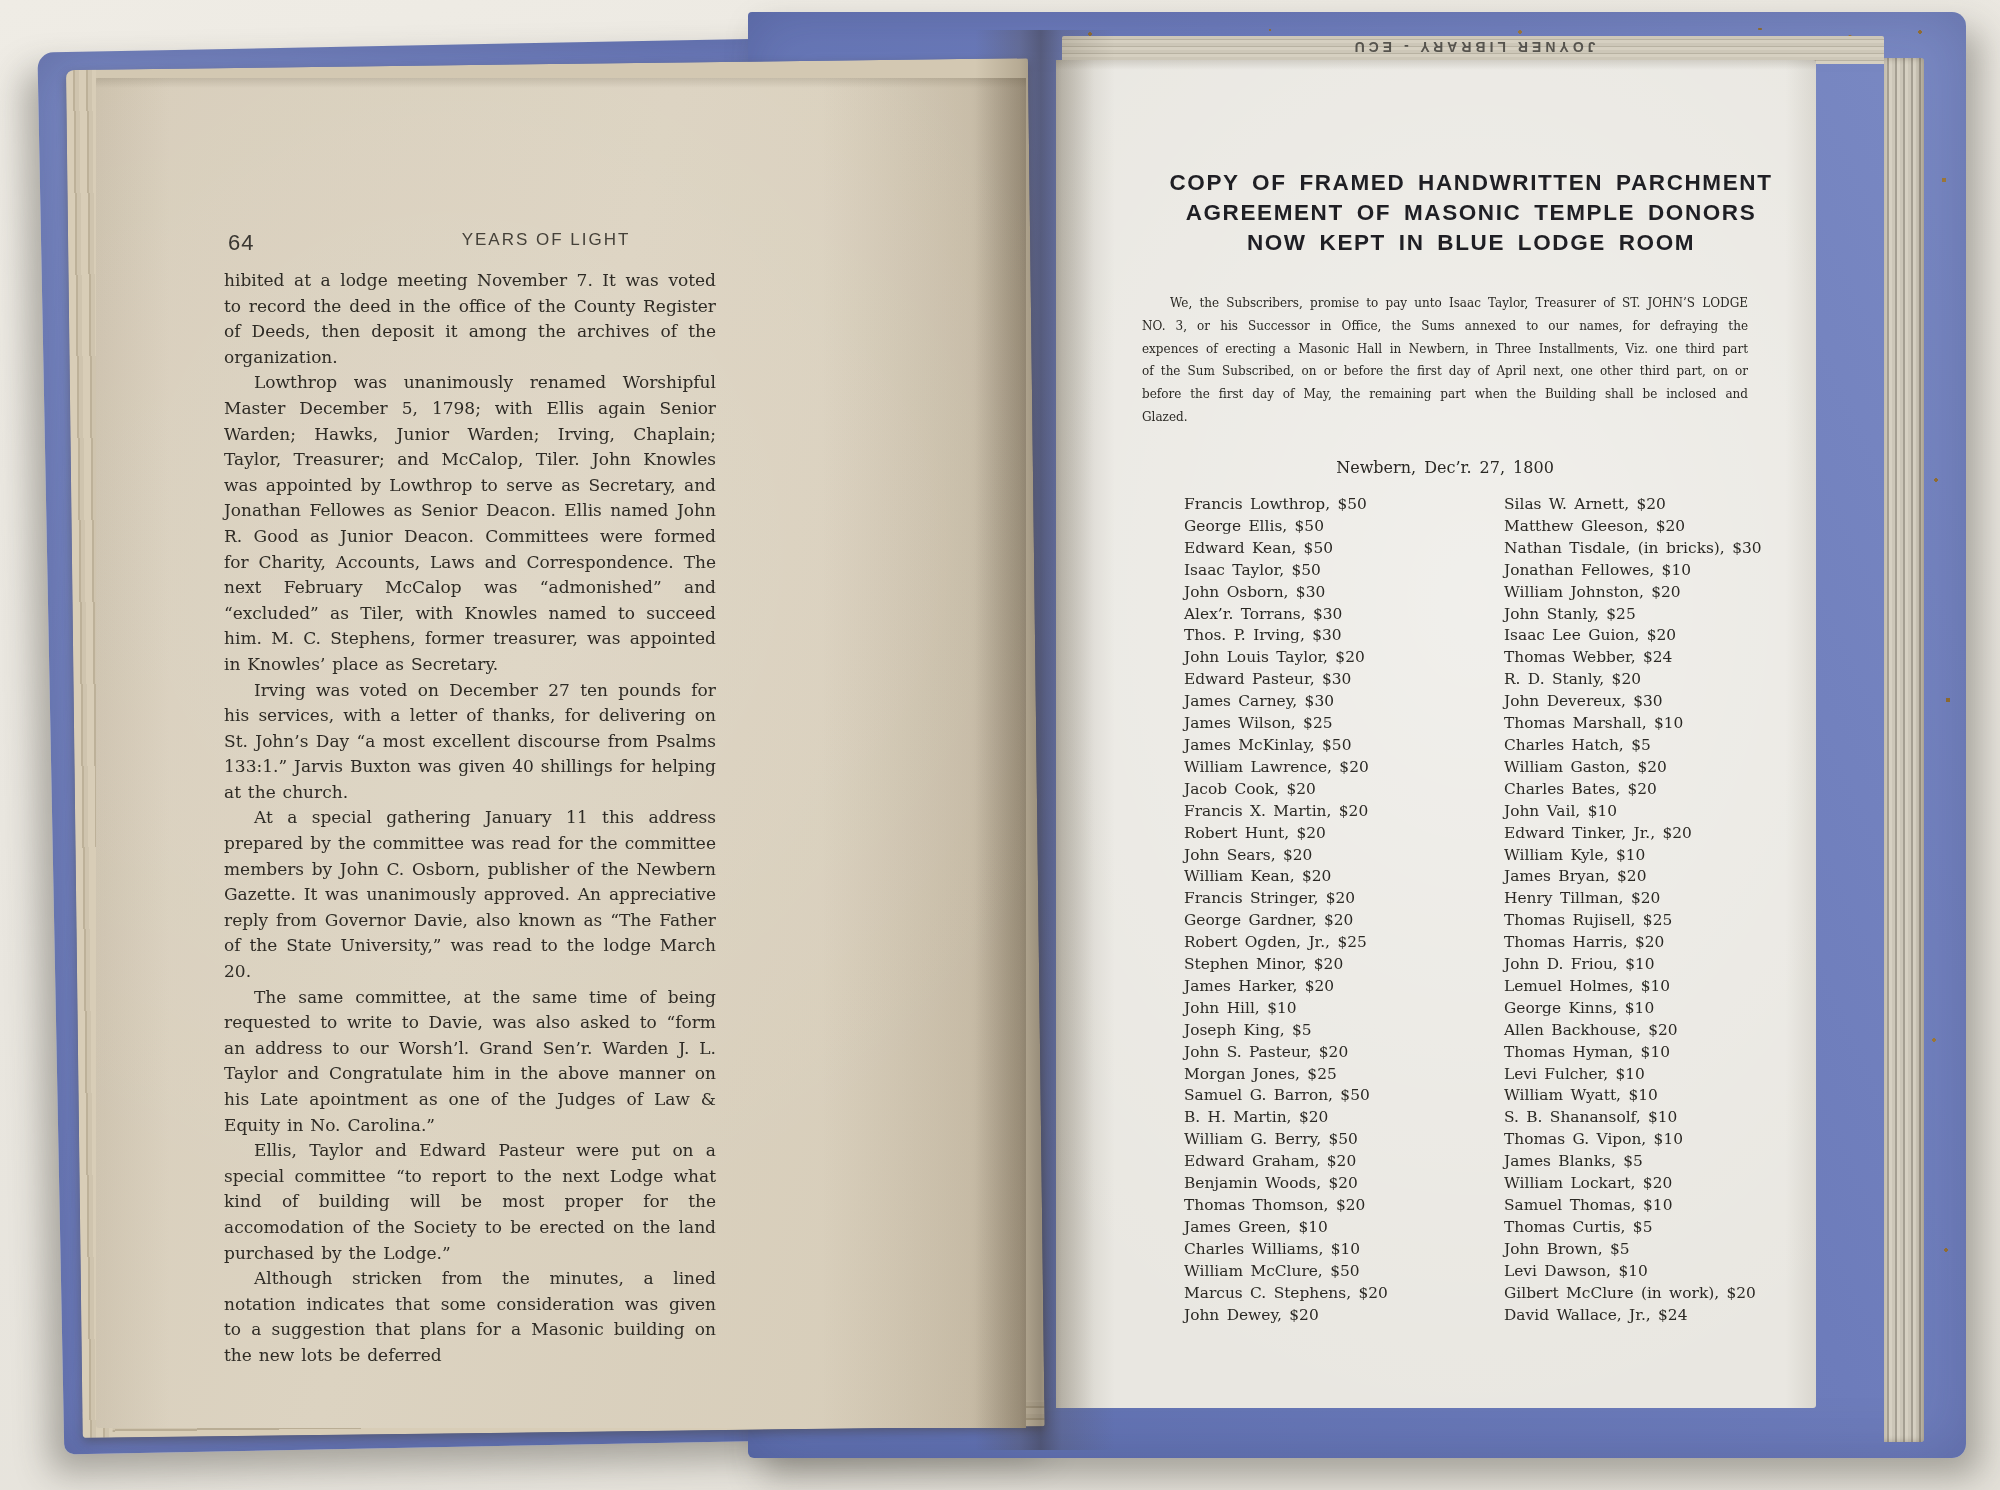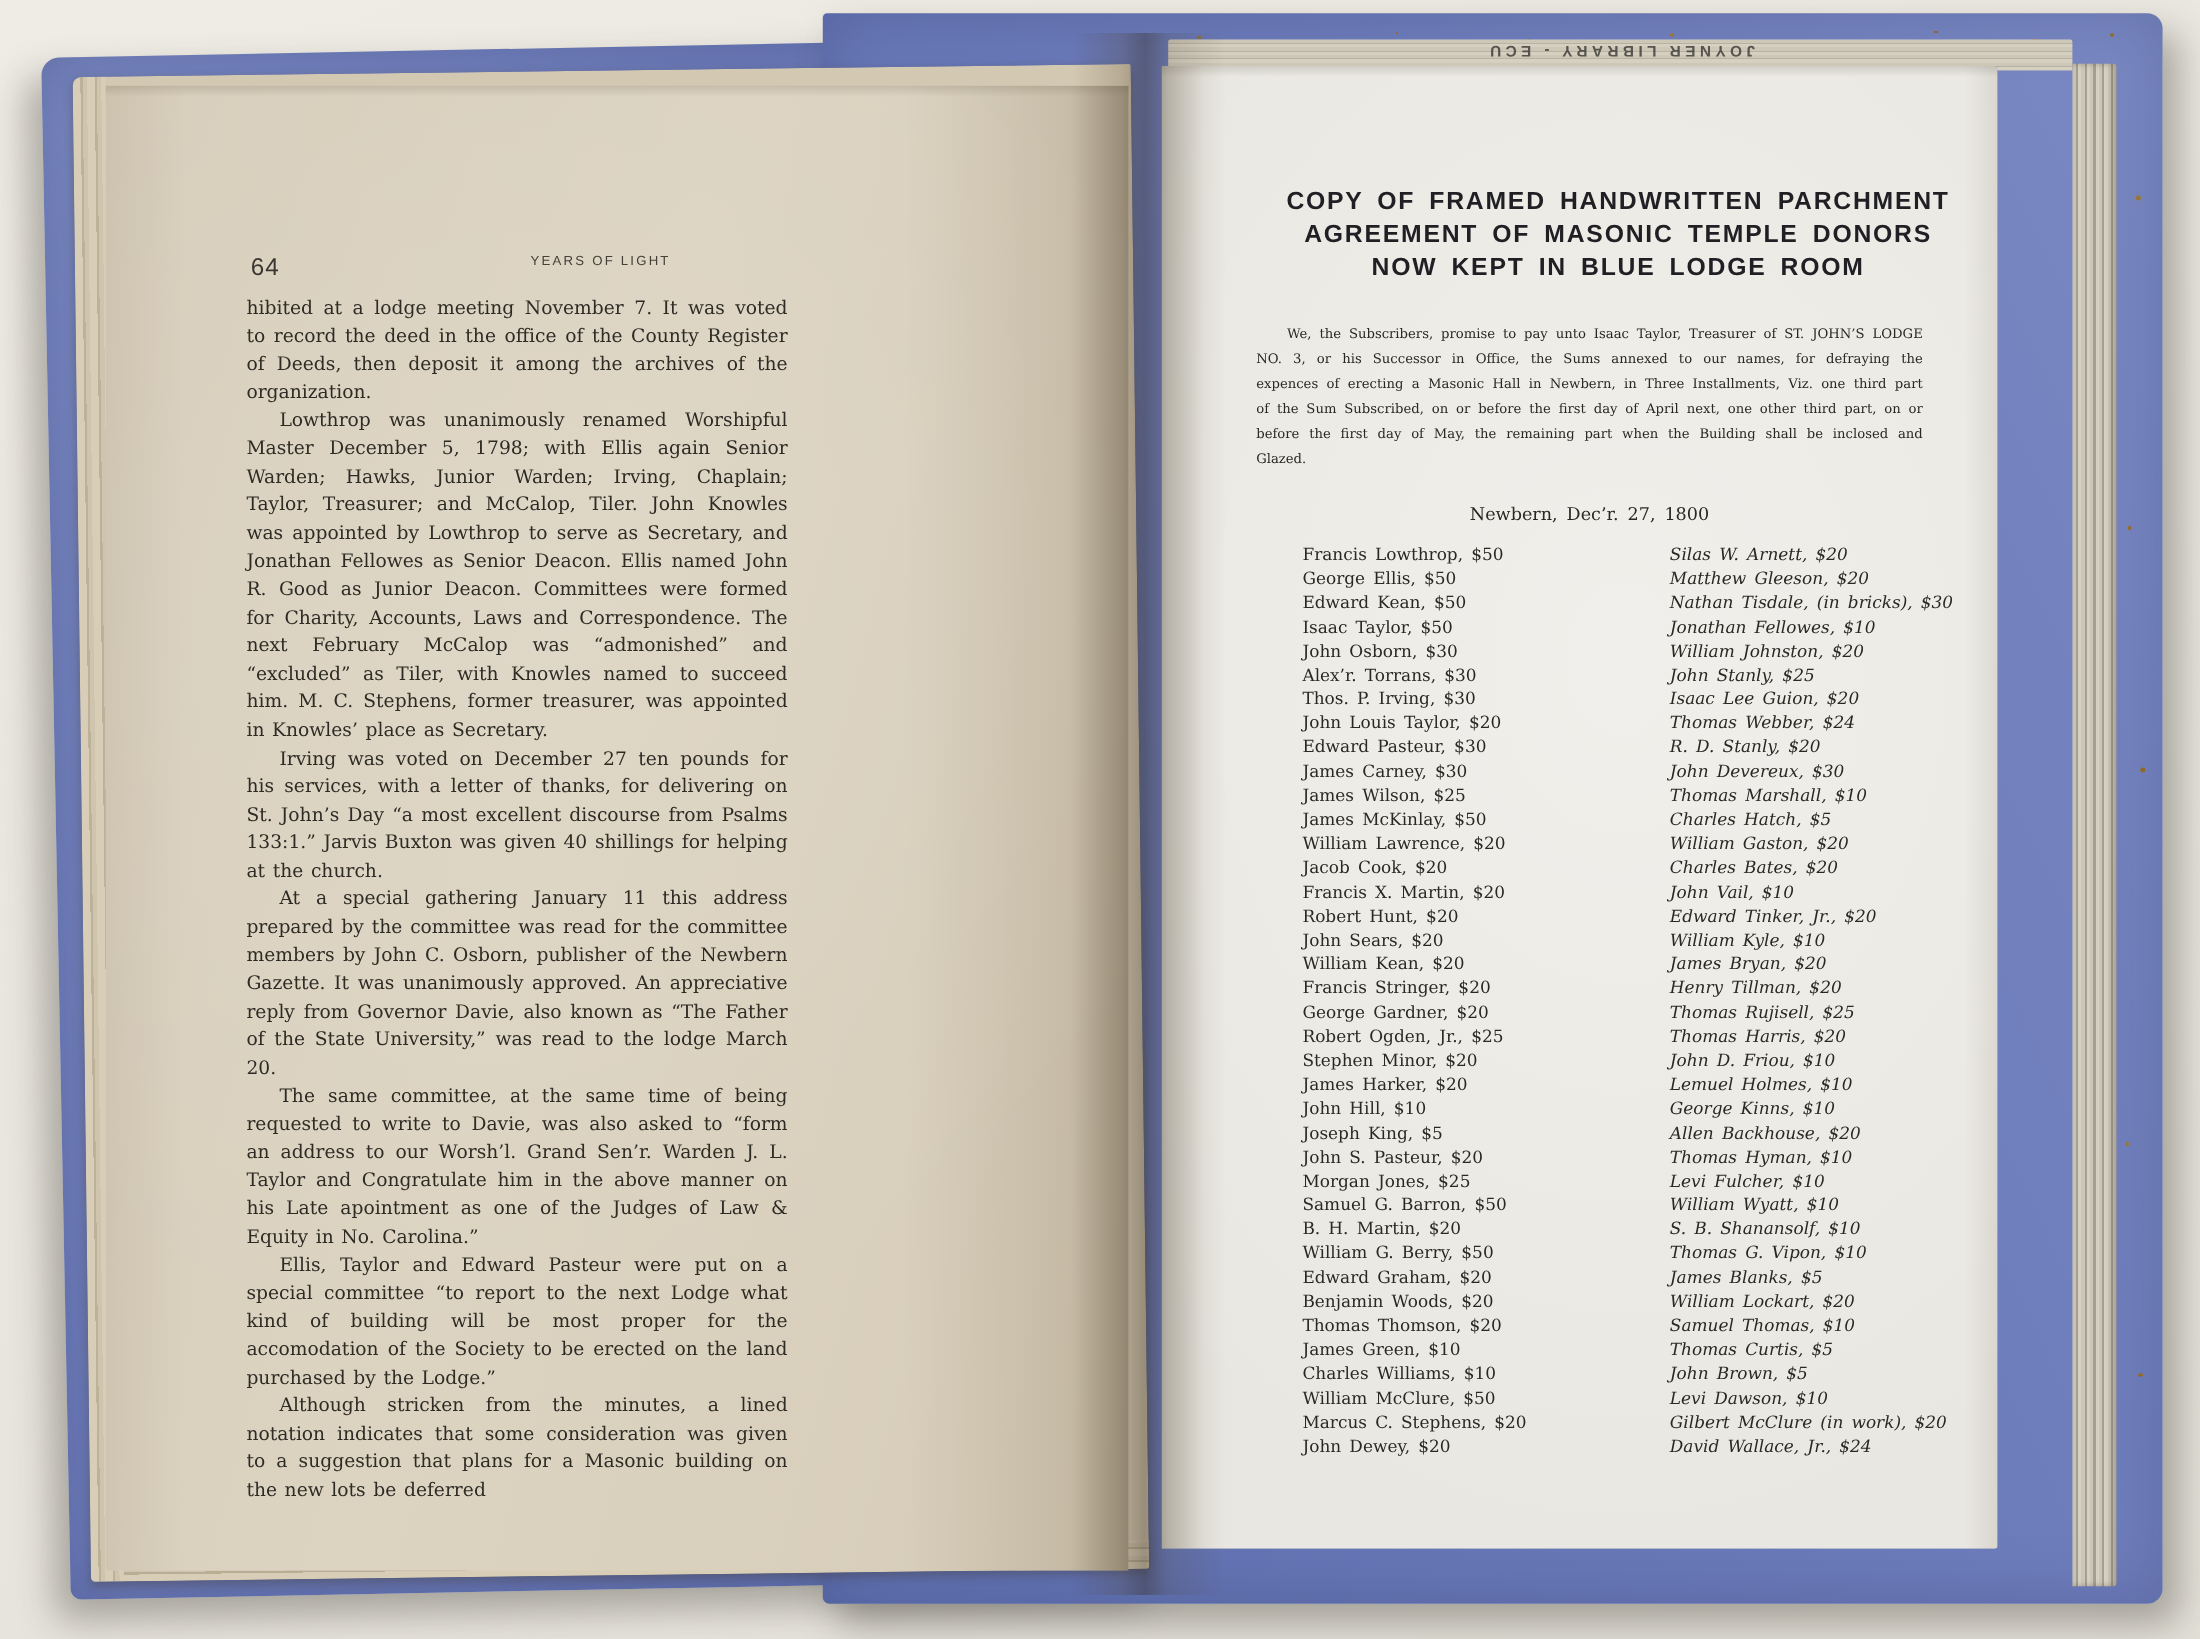--- a/index.html
+++ b/index.html
@@ -63,21 +63,21 @@
   .page-left{
     position:absolute;left:96px;top:78px;width:930px;height:1350px;
     background:
       radial-gradient(120% 90% at 40% 35%, rgba(255,255,255,.10), rgba(0,0,0,0) 60%),
       linear-gradient(90deg, rgba(110,90,60,.10) 0%, rgba(110,90,60,0) 8% 78%, rgba(110,90,60,.16) 94%, rgba(70,55,35,.30) 100%),
       linear-gradient(105deg,#d7cdba 0%,#dcd3c1 45%,#d6ccb8 100%);
     border-radius:4px 0 0 3px;
     color:#2e2b25;
   }
   .pl-pagenum{position:absolute;left:132px;top:152px;font-family:"Liberation Sans",sans-serif;font-size:22px;letter-spacing:1px;color:#3a3732;}
-  .pl-runhead{position:absolute;left:250px;top:152px;width:400px;text-align:center;font-family:"Liberation Sans",sans-serif;font-size:12px;letter-spacing:2px;color:#454139;}
+  .pl-runhead{position:absolute;left:250px;top:152px;width:400px;text-align:center;font-family:"Liberation Sans",sans-serif;font-size:17px;letter-spacing:2px;color:#454139;}
   .pl-body{
     position:absolute;left:128px;top:190px;width:492px;
     font-size:17px;line-height:25.6px;text-align:justify;
     color:#2e2b25;word-spacing:1.5px;
   }
   .pl-body p{margin:0;text-indent:30px;}
   .pl-body p:first-child{text-indent:0;}
   
   .gutter{
     position:absolute;left:975px;top:30px;width:140px;height:1420px;pointer-events:none;
@@ -122,21 +122,21 @@
     font-size:12px;line-height:22.8px;text-align:justify;text-indent:28px;
     word-spacing:3px;color:#2a2823;
   }
   .pr-dateline{
     position:absolute;left:86px;top:398px;width:606px;text-align:center;
     font-size:16px;color:#2a2823;word-spacing:3px;
   }
   .pr-columns{position:absolute;left:0;top:434px;width:100%;}
   .pr-col{position:absolute;top:0;font-size:15.4px;line-height:21.9px;word-spacing:2.5px;color:#2a2823;margin-left:36px;}
   .pr-col-left{left:92px;width:330px;}
-  .pr-col-right{left:426px;width:400px;font-style:italic;}
+  .pr-col-right{left:412px;width:400px;}
   .donor{white-space:nowrap;}
   
   .page-left::before,.page-right::before{
     content:"";position:absolute;left:0;top:0;width:100%;height:10px;
     background:linear-gradient(180deg,rgba(90,80,60,.18),rgba(0,0,0,0));
   }
 </style>
 </head>
 <body>
 

